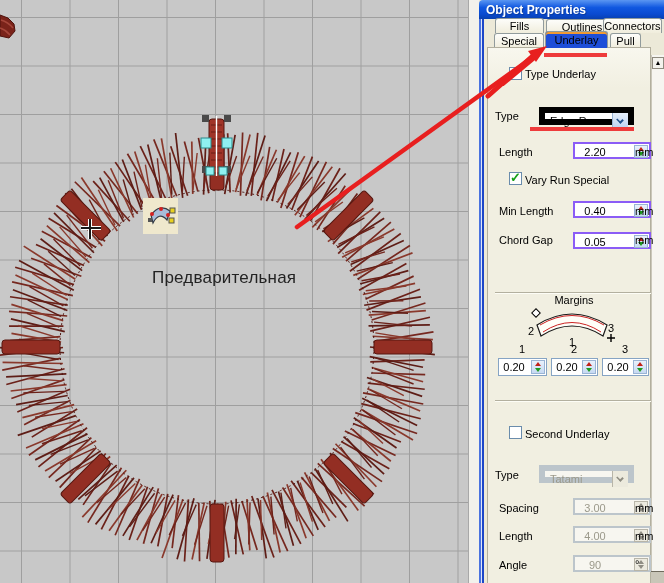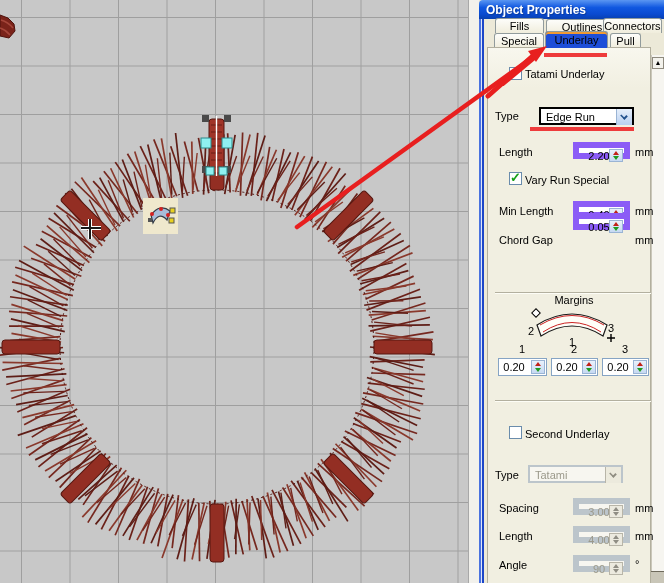--- a/index.html
+++ b/index.html
@@ -61,34 +61,34 @@
 
   
   .lbl { position:absolute; font-size:11px; color:#000; text-align:left; white-space:nowrap; }
   .unit { position:absolute; font-size:11px; color:#000; }
   .chk { position:absolute; width:13px; height:13px; background:#fff;
       border:1px solid #6a8cac; }
   .chk .check-icon { position:absolute; left:0px; top:-3px; color:#17a017;
       font-size:13px; font-weight:bold; }
   .chklbl { position:absolute; font-size:11px; color:#000; white-space:nowrap; }
 
-  .numfield { position:absolute; width:57px; height:17px; background:#fff;
-      border:6px solid #8b5cf6; }
+  .numfield { position:absolute; width:78px; height:17px; background:#fff;
+      border:2px solid #8b5cf6; }
   .numfield input { position:absolute; left:1px; top:1px; width:38px; height:13px;
       border:0; background:transparent; font-family:"Liberation Sans",sans-serif;
       font-size:11px; text-align:center; color:#000; padding:0; }
   .spin { position:absolute; right:1px; top:1px; width:14px; height:13px;
       background:linear-gradient(180deg,#e9f1fb,#c6d9f2); border:1px solid #9ab4d4; }
   .sp-up, .sp-down { position:absolute; left:3px; width:0; height:0;
       border-left:3px solid transparent; border-right:3px solid transparent; }
   .sp-up { top:1px; border-bottom:4px solid #c22218; }
   .sp-down { bottom:1px; border-top:4px solid #1f9a1f; }
 
   .combo { position:absolute; width:95px; height:18px; background:#fff;
-      border:2px solid #000000; }
+      border:6px solid #000000; }
   .combo .cb-text { position:absolute; left:5px; top:2px; font-size:11px; color:#000; }
   .cb-btn { position:absolute; right:0; top:0; width:16px; height:16px;
       background:linear-gradient(180deg,#e6effb,#b9d0f0); border-left:1px solid #9ab4d4; }
   .chev { position:absolute; left:4px; top:4px; width:6px; height:6px;
       border-right:2px solid #20508c; border-bottom:2px solid #20508c;
       transform:rotate(45deg) scale(1,0.8); }
 
   .divider { position:absolute; left:16px; width:156px; height:2px;
       border-top:1px solid #b3b09f; border-bottom:1px solid #fdfdf6; }
 
@@ -421,20 +421,21 @@
         <rect x="224" y="115" width="7" height="7" fill="#4a4a4a"></rect>
         <rect x="202" y="166" width="7" height="7" fill="#4a4a4a"></rect>
         <rect x="224" y="166" width="7" height="7" fill="#4a4a4a"></rect>
         <rect x="201" y="138" width="10" height="10" fill="#8ff0f0" stroke="#2a8a8a"></rect>
         <rect x="222" y="138" width="10" height="10" fill="#8ff0f0" stroke="#2a8a8a"></rect>
         <rect x="206" y="167" width="8" height="8" fill="#8ff0f0" stroke="#2a8a8a"></rect>
         <rect x="219" y="167" width="8" height="8" fill="#8ff0f0" stroke="#2a8a8a"></rect>
       </g>
     </svg>
 
+    <div class="note">Предварительная</div>
 
     <svg id="cursor-icon" width="35" height="36">
       <rect x="0" y="0" width="35" height="36" fill="#efe8cd"></rect>
       <path d="M8,17 Q17,5 27,13 L24,22 Q16,13 10,25 Z" fill="#a8bcd8" stroke="#333a44" stroke-width="1.2"></path>
       <circle cx="9" cy="16" r="2" fill="#d42020"></circle>
       <circle cx="18" cy="11" r="2" fill="#d42020"></circle>
       <circle cx="25" cy="17" r="2" fill="#d42020"></circle>
       <rect x="27" y="10" width="5" height="5" fill="#e8d020" stroke="#555"></rect>
       <rect x="26" y="20" width="5" height="5" fill="#e8d020" stroke="#555"></rect>
       <rect x="5" y="20" width="4" height="4" fill="#555"></rect>
@@ -466,21 +467,21 @@
     <div class="tab" style="left:131px;top:33px;width:31px">Pull Comp</div>
 
     <div id="tabpage"></div>
     <div id="vscroll-track"></div>
     <div id="vscroll-up">▲</div>
     <div id="vscroll-bottom"></div>
 
     <div class="chk" style="left:30px;top:67px">
       <span class="check-icon">✓</span>
     </div>
-    <div class="chklbl" style="left:46px;top:68px">Tatami Underlay</div>
+    <div class="chklbl" style="left:46px;top:68px">Type Underlay</div>
 
     <div class="lbl" style="left:16px;top:110px;width:40px">Type</div>
     <div class="combo" style="left:60px;top:107px">
       <span class="cb-text">Edge Run</span>
       <span class="cb-btn">
           <span class="chev"></span>
         </span>
     </div>
 
     <div class="lbl" style="left:20px;top:146px;width:69px">Length</div>
@@ -502,21 +503,21 @@
     <div class="numfield" style="left:94px;top:201px">
       <input value="0.40" style="">
       <span class="spin">
           <span class="sp-up"></span>
           <span class="sp-down"></span>
         </span>
     </div>
     <div class="unit" style="left:156px;top:205px">mm</div>
 
     <div class="lbl" style="left:20px;top:234px;width:69px">Chord Gap</div>
-    <div class="numfield" style="left:94px;top:213px">
+    <div class="numfield" style="left:94px;top:232px">
       <input value="0.05" style="">
       <span class="spin">
           <span class="sp-up"></span>
           <span class="sp-down"></span>
         </span>
     </div>
     <div class="unit" style="left:156px;top:234px">mm</div>
 
     <div class="divider" style="top:292px"></div>
     <div class="lbl" style="left:40px;top:294px;width:110px;text-align:center">Margins</div>
@@ -557,21 +558,21 @@
           <span class="sp-down"></span>
         </span>
     </div>
 
     <div class="divider" style="top:400px"></div>
 
     <div class="chk" style="left:30px;top:426px"></div>
     <div class="chklbl" style="left:46px;top:428px">Second Underlay</div>
 
     <div class="lbl" style="left:16px;top:469px;width:40px">Type</div>
-    <div class="combo dis" style="left:49px;top:465px">
+    <div class="combo dis" style="left:60px;top:465px">
       <span class="cb-text">Tatami</span>
       <span class="cb-btn">
           <span class="chev"></span>
         </span>
     </div>
 
     <div class="lbl" style="left:20px;top:502px;width:69px">Spacing</div>
     <div class="dis" style="position:absolute;left:0;top:0">
       <div class="numfield" style="left:94px;top:498px">
         <input value="3.00" style="">

